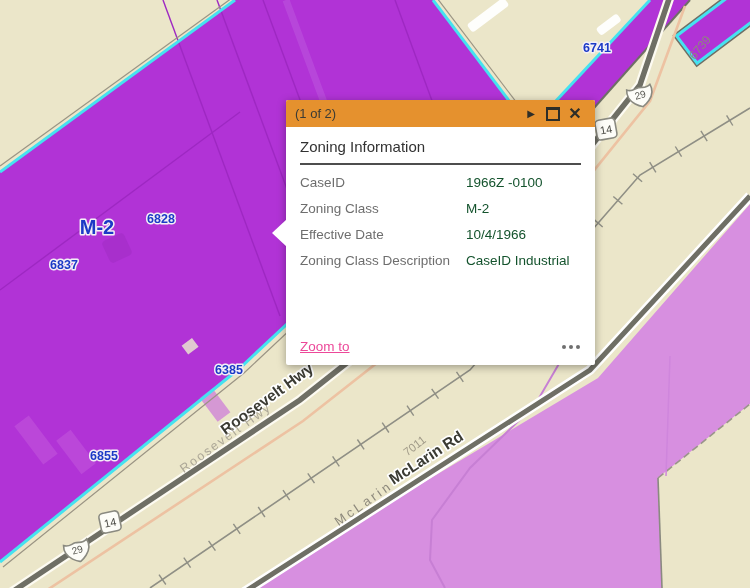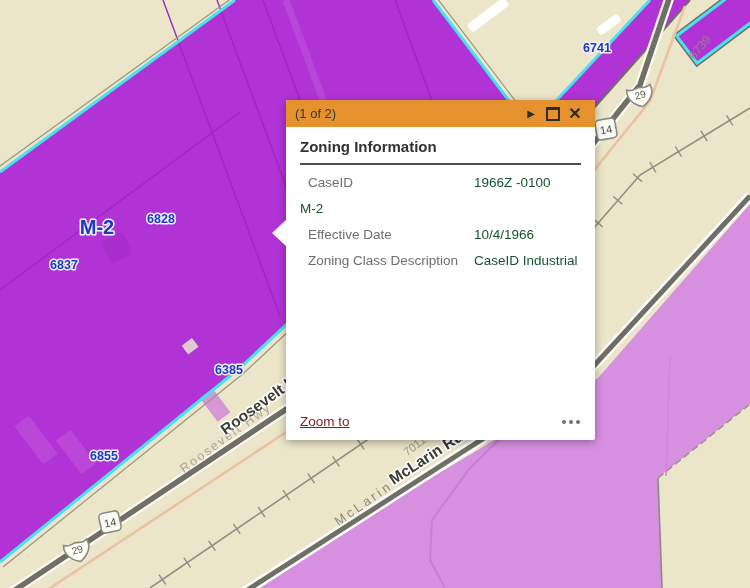--- a/index.html
+++ b/index.html
@@ -4,42 +4,42 @@
 <style>
   html,body{margin:0;padding:0;}
   body{width:750px;height:588px;overflow:hidden;position:relative;
        font-family:"Liberation Sans", sans-serif;background:#ebe6c9;}
   #map-svg{position:absolute;left:0;top:0;}
   svg text{font-family:"Liberation Sans", sans-serif;}
   .halo{paint-order:stroke;stroke:#f3eff6;stroke-width:3px;stroke-linejoin:round;}
   .halo-strong{paint-order:stroke;stroke:#ffffff;stroke-width:3.4px;stroke-linejoin:round;}
 
   
-  .popup{position:absolute;left:286px;top:100px;width:309px;height:340px;
+  .popup{position:absolute;left:286px;top:100px;width:309px;height:265px;
          background:#ffffff;box-shadow:0 2px 8px rgba(0,0,0,.35);border-radius:2px;}
   .popup-header{display:flex;align-items:center;background:#e5912e;height:27px;
                 padding:0 9px;border-radius:2px 2px 0 0;}
   .popup-header .pager{font-size:13px;color:#3b3b35;flex:1 1 auto;}
   .hdr-btn{display:flex;align-items:center;justify-content:center;width:22px;height:27px;
            cursor:pointer;color:#2e2e28;}
   .play-glyph{font-size:10px;line-height:1;}
   .max-glyph{width:10px;height:9px;border:2px solid #2e2e28;border-top-width:3px;}
   .close-glyph{font-size:16px;font-weight:bold;line-height:1;}
   .popup-arrow{position:absolute;left:-14px;top:119px;width:0;height:0;
                border-top:14px solid transparent;border-bottom:14px solid transparent;
                border-right:15px solid #ffffff;}
   .popup-body{padding:11px 14px 0 14px;}
-  .popup-title{margin:0;font-size:15px;font-weight:700;color:#323232;}
+  .popup-title{margin:0;font-size:15px;font-weight:400;color:#323232;}
   .popup-rule{height:0;border:none;border-top:2px solid #4d4d4d;margin:8px 0 11px 0;}
   .field-row{display:flex;margin-bottom:11px;font-size:13.5px;line-height:1.1;}
-  .field-label{flex:0 0 166px;color:#6e6e6e;margin-left:8px;}
+  .field-label{flex:0 0 166px;color:#6e6e6e;}
   .field-value{color:#14532d;}
   .popup-footer{position:absolute;left:14px;right:14px;bottom:11px;
                 display:flex;align-items:center;justify-content:space-between;}
-  .zoom-link{font-size:13.5px;color:#7f1d1d;text-decoration:underline;cursor:pointer;}
+  .zoom-link{font-size:13.5px;color:#ec4899;text-decoration:underline;cursor:pointer;}
   .menu-dots{display:flex;align-items:center;cursor:pointer;padding:3px 1px;}
   .menu-dots i{display:block;width:4px;height:4px;border-radius:50%;background:#6f6f6f;margin-left:3px;}
 </style>
 </head>
 <body>
 
 <svg id="map-svg" width="750" height="588" viewBox="0 0 750 588">
 
   <rect x="0" y="0" width="750" height="588" fill="#ebe6c9"></rect>
 
@@ -205,20 +205,21 @@
 
   <div class="popup-body">
     <h2 class="popup-title">Zoning Information</h2>
     <hr class="popup-rule">
 
     <div class="field-row">
       <span class="field-label">CaseID</span>
       <span class="field-value">1966Z -0100</span>
     </div>
     <div class="field-row">
+      <span class="field-label">Zoning Class</span>
       <span class="field-value">M-2</span>
     </div>
     <div class="field-row">
       <span class="field-label">Effective Date</span>
       <span class="field-value">10/4/1966</span>
     </div>
     <div class="field-row">
       <span class="field-label">Zoning Class Description</span>
       <span class="field-value">CaseID Industrial</span>
     </div>

